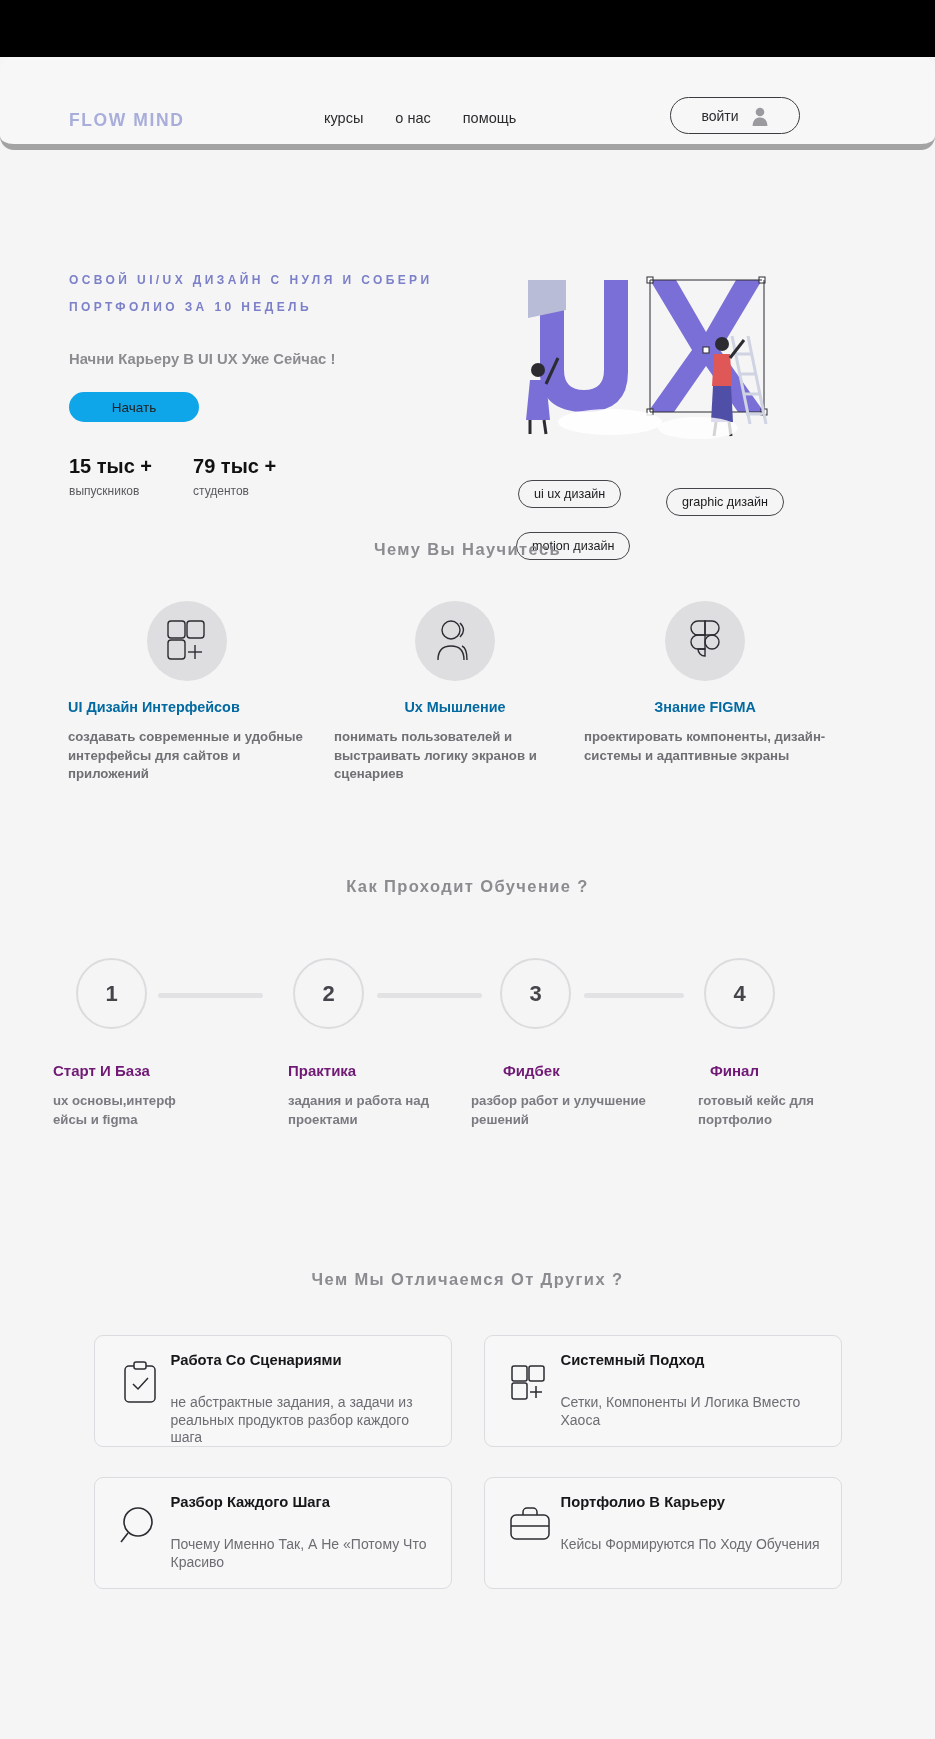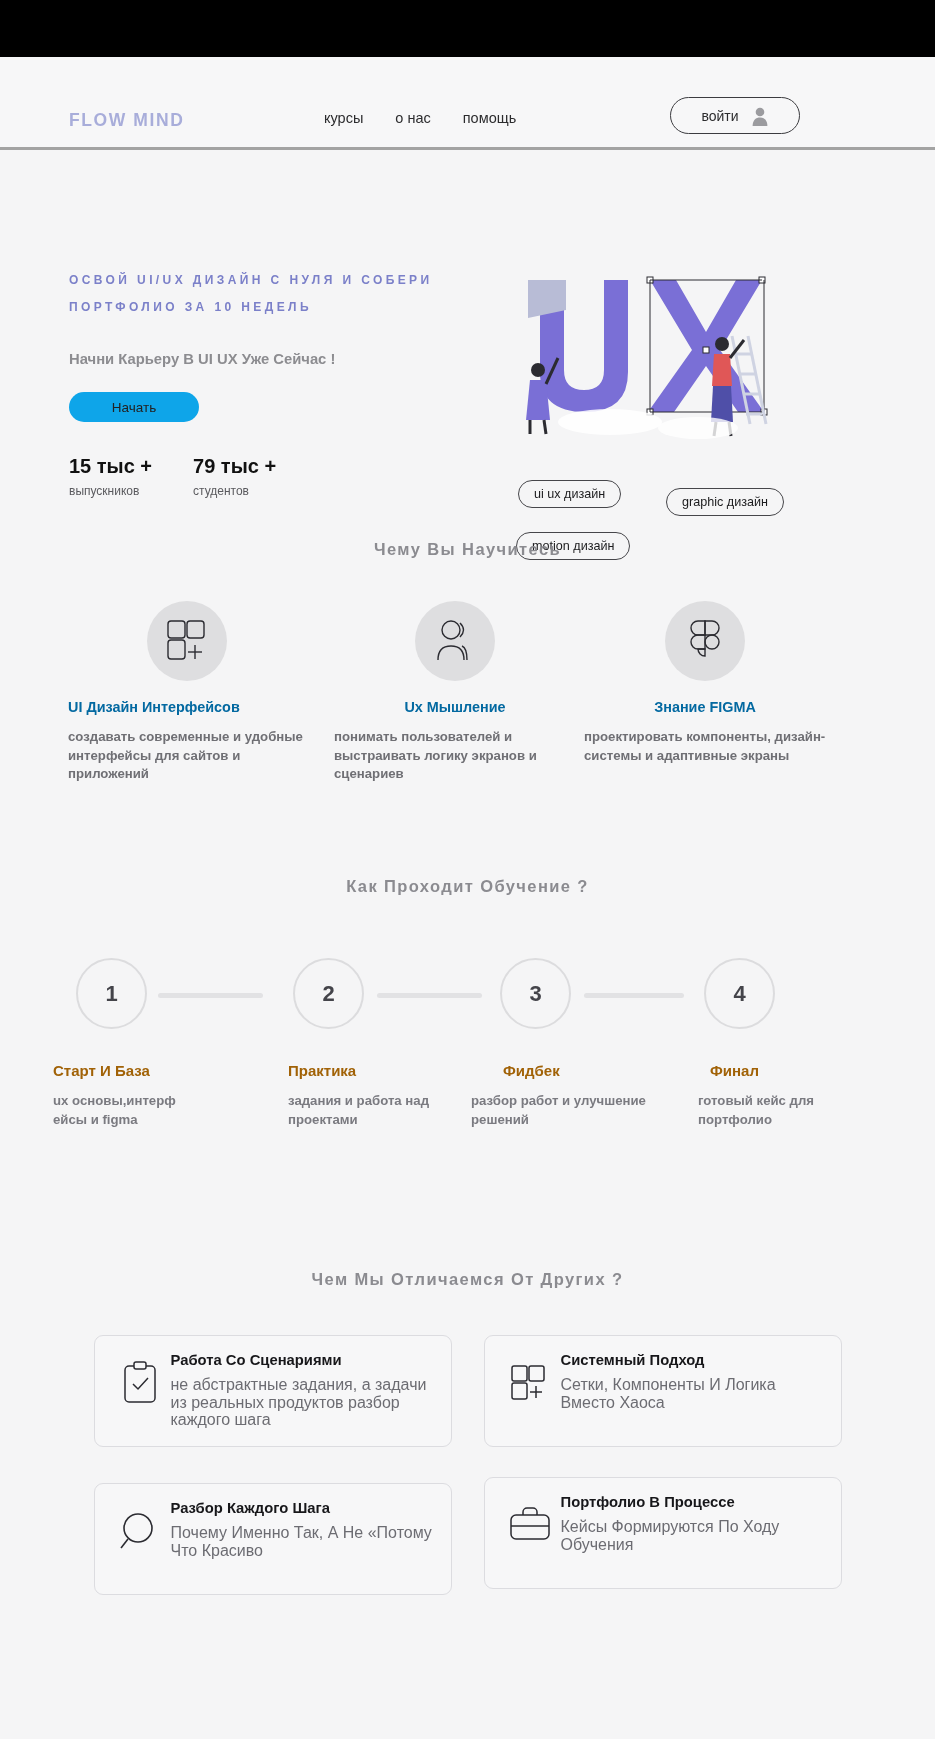--- a/index.html
+++ b/index.html
@@ -23,22 +23,23 @@
   .site {
     position: absolute; left: 0; top: 57px;
     width: 935px; height: 1682px;
     background: #f5f5f6;
   }
 
   
   .header {
     position: relative;
     height: 93px;
-    border-bottom: 3px solid #a3a3a3;
+    border-bottom: 6px solid #a3a3a3;
     background: #f7f7f8;
+    border-radius: 14px;
   }
   .logo {
     position: absolute; left: 69px; top: 53px;
     font-size: 17.5px; font-weight: bold;
     letter-spacing: 1.6px;
     color: #a8adda;
   }
   .nav {
     position: absolute; left: 324px; top: 53px;
     display: flex; gap: 32px;
@@ -157,21 +158,21 @@
     display: flex; align-items: center; justify-content: center;
   }
   .step-circle span { font-size: 22px; font-weight: bold; color: #44444a; }
   .step-line {
     position: absolute; top: 35px;
     height: 5px; background: #e2e2e4; border-radius: 3px;
   }
   .steps-labels { position: relative; height: 130px; margin-top: 12px; }
   .step-lbl-col { position: absolute; width: 160px; }
   .step-lbl {
-    font-size: 15px; font-weight: bold; color: #a16207;
+    font-size: 15px; font-weight: bold; color: #701a75;
   }
   .step-desc {
     margin-top: 13px;
     font-size: 13.2px; font-weight: bold;
     line-height: 18.5px; color: #7a7a80;
   }
 
   
   .diff-wrap { position: relative; margin-top: 78px; }
   .diff-grid {
@@ -184,28 +185,28 @@
     width: 358px; height: 112px;
     border: 1.2px solid #dcdce0;
     border-radius: 9px;
     background: #f7f7f8;
     display: flex;
     padding: 16px 14px 0 14px;
     cursor: pointer;
   }
   .diff-card.d0 { left: 0; top: 0; }
   .diff-card.d1 { left: 390px; top: 0; }
-  .diff-card.d2 { left: 0; top: 148px; }
+  .diff-card.d2 { left: 0; top: 142px; }
   .diff-card.d3 { left: 390px; top: 142px; }
   .diff-ico { width: 62px; flex: none; display:flex; justify-content:center; padding-top: 8px; }
   .diff-body { flex: 1; }
   .diff-title { font-size: 14.8px; font-weight: bold; color: #17171a; }
   .diff-desc {
-    margin-top: 8px;
-    font-size: 16px; line-height: 17.5px; color: #6c6c72;
+    margin-top: 26px;
+    font-size: 14px; line-height: 17.5px; color: #6c6c72;
   }
   .diff-card.d0 .diff-desc, .diff-card.d2 .diff-desc { color: #6c6c72; }
 </style>
 </head>
 <body>
 
 <div class="page">
 
   <div class="topbar"></div>
 
@@ -467,21 +468,21 @@
 
         <div class="diff-card d3">
           <div class="diff-ico">
             <svg width="46" height="44" viewBox="0 0 46 44" fill="none" stroke="#2b2b31" stroke-width="1.5">
               <rect x="4" y="13" width="38" height="24" rx="5"></rect>
               <path d="M16 13 v-3 a4 4 0 0 1 4 -4 h6 a4 4 0 0 1 4 4 v3"></path>
               <line x1="4" y1="24" x2="42" y2="24"></line>
             </svg>
           </div>
           <div class="diff-body">
-            <div class="diff-title">Портфолио В Процессе</div>
+            <div class="diff-title">Портфолио В Карьеру</div>
             <div class="diff-desc">Кейсы Формируются По Ходу Обучения</div>
           </div>
         </div>
 
       </div>
     </div>
 
   </div>
 </div>
 

